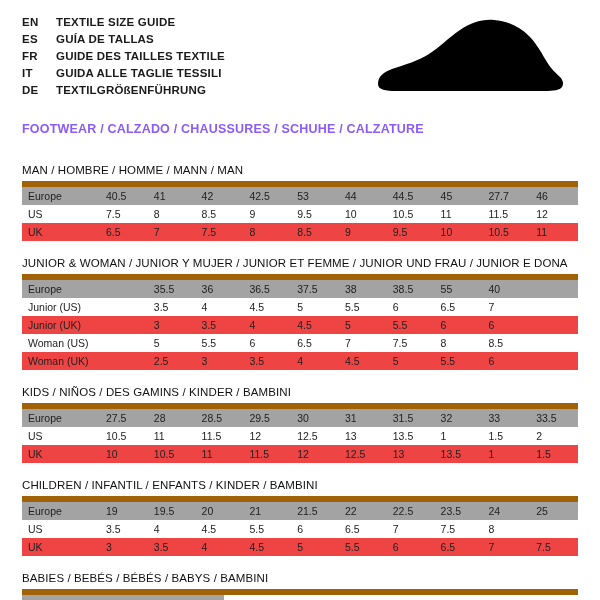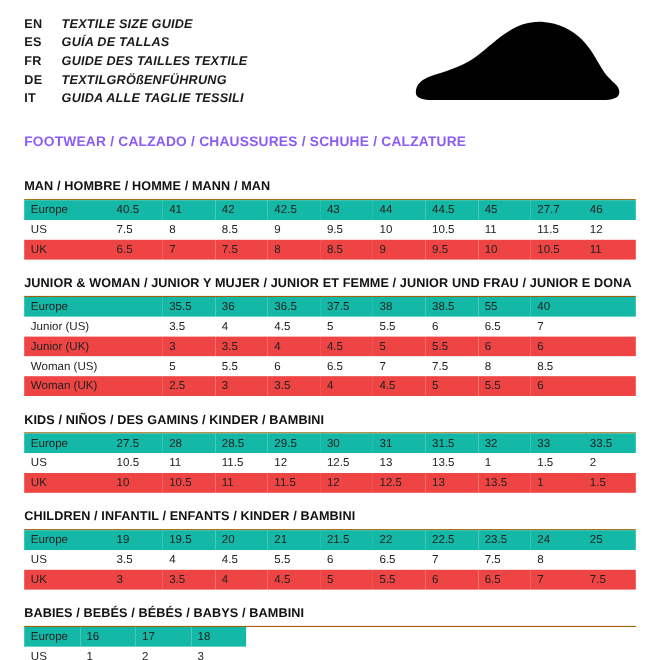--- a/index.html
+++ b/index.html
@@ -38,21 +38,20 @@
   }
   .lang-code {
     width: 34px;
     font-weight: bold;
     letter-spacing: 0.3px;
   }
   .lang-title {
     font-weight: bold;
     letter-spacing: 0.2px;
     white-space: nowrap;
-    font-style: italic;
   }
 
   .shoe-wrap {
     position: absolute;
     right: 36px;
     top: 16px;
     width: 190px;
     height: 80px;
   }
 
@@ -66,41 +65,41 @@
   }
 
   
   .sections {
     padding: 0 22px;
     margin-top: 26px;
   }
   .section { margin-bottom: 14px; }
   .section-title {
     font-size: 11.5px;
-    font-weight: bold;
+    font-weight: normal;
     color: #111;
     letter-spacing: 0.1px;
     padding: 2px 0 5px 0;
-    border-bottom: 1px solid #a16207;
+    border-bottom: 6px solid #a16207;
     margin-bottom: 0;
   }
   table.size-table {
     width: 100%;
     border-collapse: collapse;
     font-size: 10.5px;
     color: #222;
     table-layout: fixed;
   }
   table.size-table td {
     height: 18px;
     padding: 0 0 0 6px;
     text-align: left;
     white-space: nowrap;
   }
-  table.size-table tr.shaded td { background: #14b8a6; }
+  table.size-table tr.shaded td { background: #a3a3a3; }
   table.size-table tr.alt td { background: #ef4444; }
   table.size-table tr.plain td { background: #ffffff; }
   td.rowlabel {
     width: 78px;
     padding-left: 4px;
   }
   .babies table.size-table td { width: auto; }
 </style>
 </head>
 <body>
@@ -116,26 +115,26 @@
         </tr>
         <tr>
           <td class="lang-code">ES</td>
           <td class="lang-title">GUÍA DE TALLAS</td>
         </tr>
         <tr>
           <td class="lang-code">FR</td>
           <td class="lang-title">GUIDE DES TAILLES TEXTILE</td>
         </tr>
         <tr>
+          <td class="lang-code">IT</td>
+          <td class="lang-title">GUIDA ALLE TAGLIE TESSILI</td>
+        </tr>
+        <tr>
           <td class="lang-code">DE</td>
           <td class="lang-title">TEXTILGRÖßENFÜHRUNG</td>
-        </tr>
-        <tr>
-          <td class="lang-code">IT</td>
-          <td class="lang-title">GUIDA ALLE TAGLIE TESSILI</td>
         </tr>
       </tbody>
     </table>
 
     <div class="shoe-wrap">
       <svg viewBox="0 0 190 80" width="190" height="80" aria-hidden="true">
         <path fill="#000000" d="M4 68 C4 60 10 56 18 53 C30 49 44 45 55 38 C66 31 74 22 86 14 C96 7 108 3 120 4 C134 5 146 11 155 20 C163 28 168 38 173 46 C177 53 182 57 186 61 C189 64 190 68 188 71 C186 74 180 75 170 75 L22 75 C12 75 4 74 4 68 Z"></path>
         <path fill="#ffffff" d="M92 16 C98 19 104 23 110 27 C105 30 100 32 95 34 C90 29 89 22 92 16 Z" opacity="0.0"></path>
         <path fill="#ffffff" d="M150 60 L186 60 C188 62 189 65 188 68 L150 68 Z" opacity="0.0"></path>
       </svg>
@@ -149,21 +148,21 @@
     <div class="section">
       <div class="section-title">MAN / HOMBRE / HOMME / MANN / MAN</div>
       <table class="size-table">
         <tbody>
           <tr class="shaded">
             <td class="rowlabel">Europe</td>
             <td>40.5</td>
             <td>41</td>
             <td>42</td>
             <td>42.5</td>
-            <td>43</td>
+            <td>53</td>
             <td>44</td>
             <td>44.5</td>
             <td>45</td>
             <td>27.7</td>
             <td>46</td>
           </tr>
           <tr class="plain">
             <td class="rowlabel">US</td>
             <td>7.5</td>
             <td>8</td>

